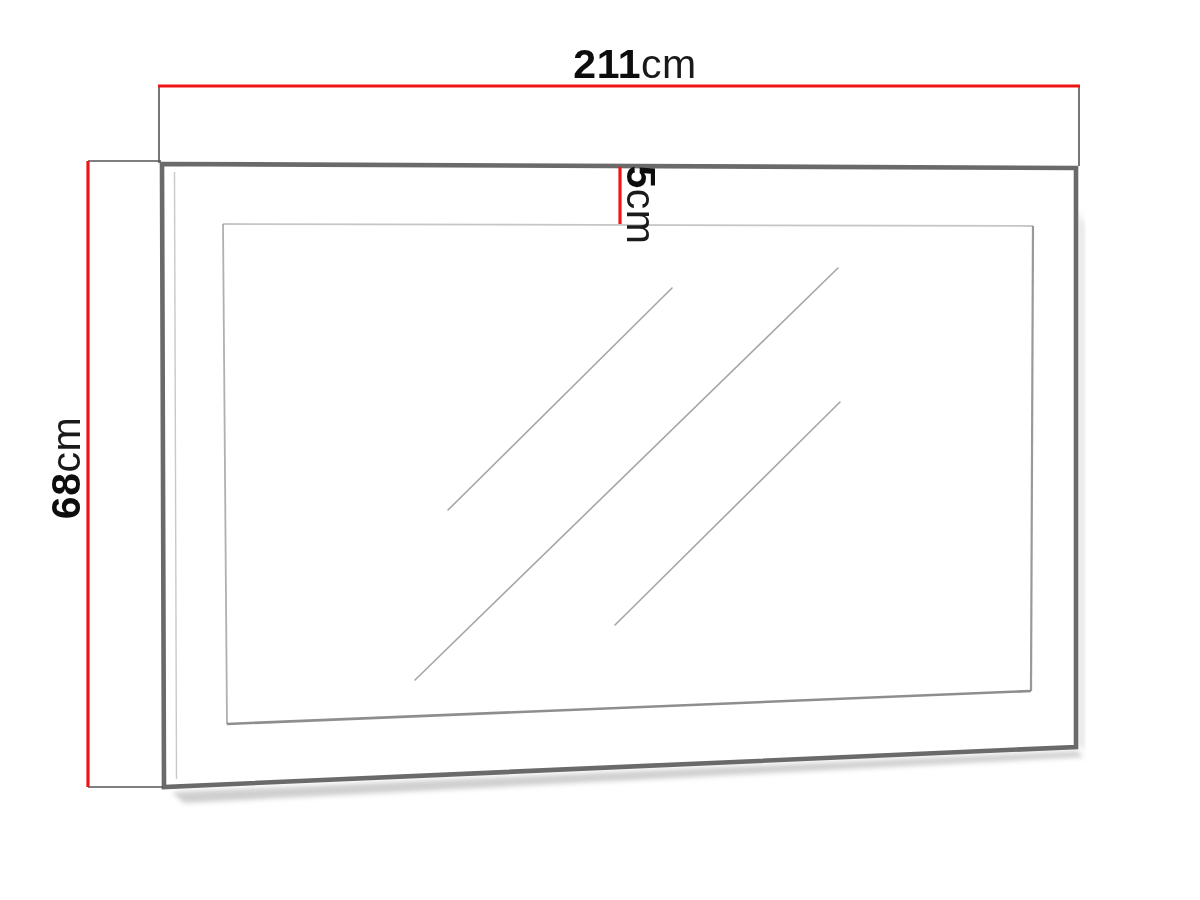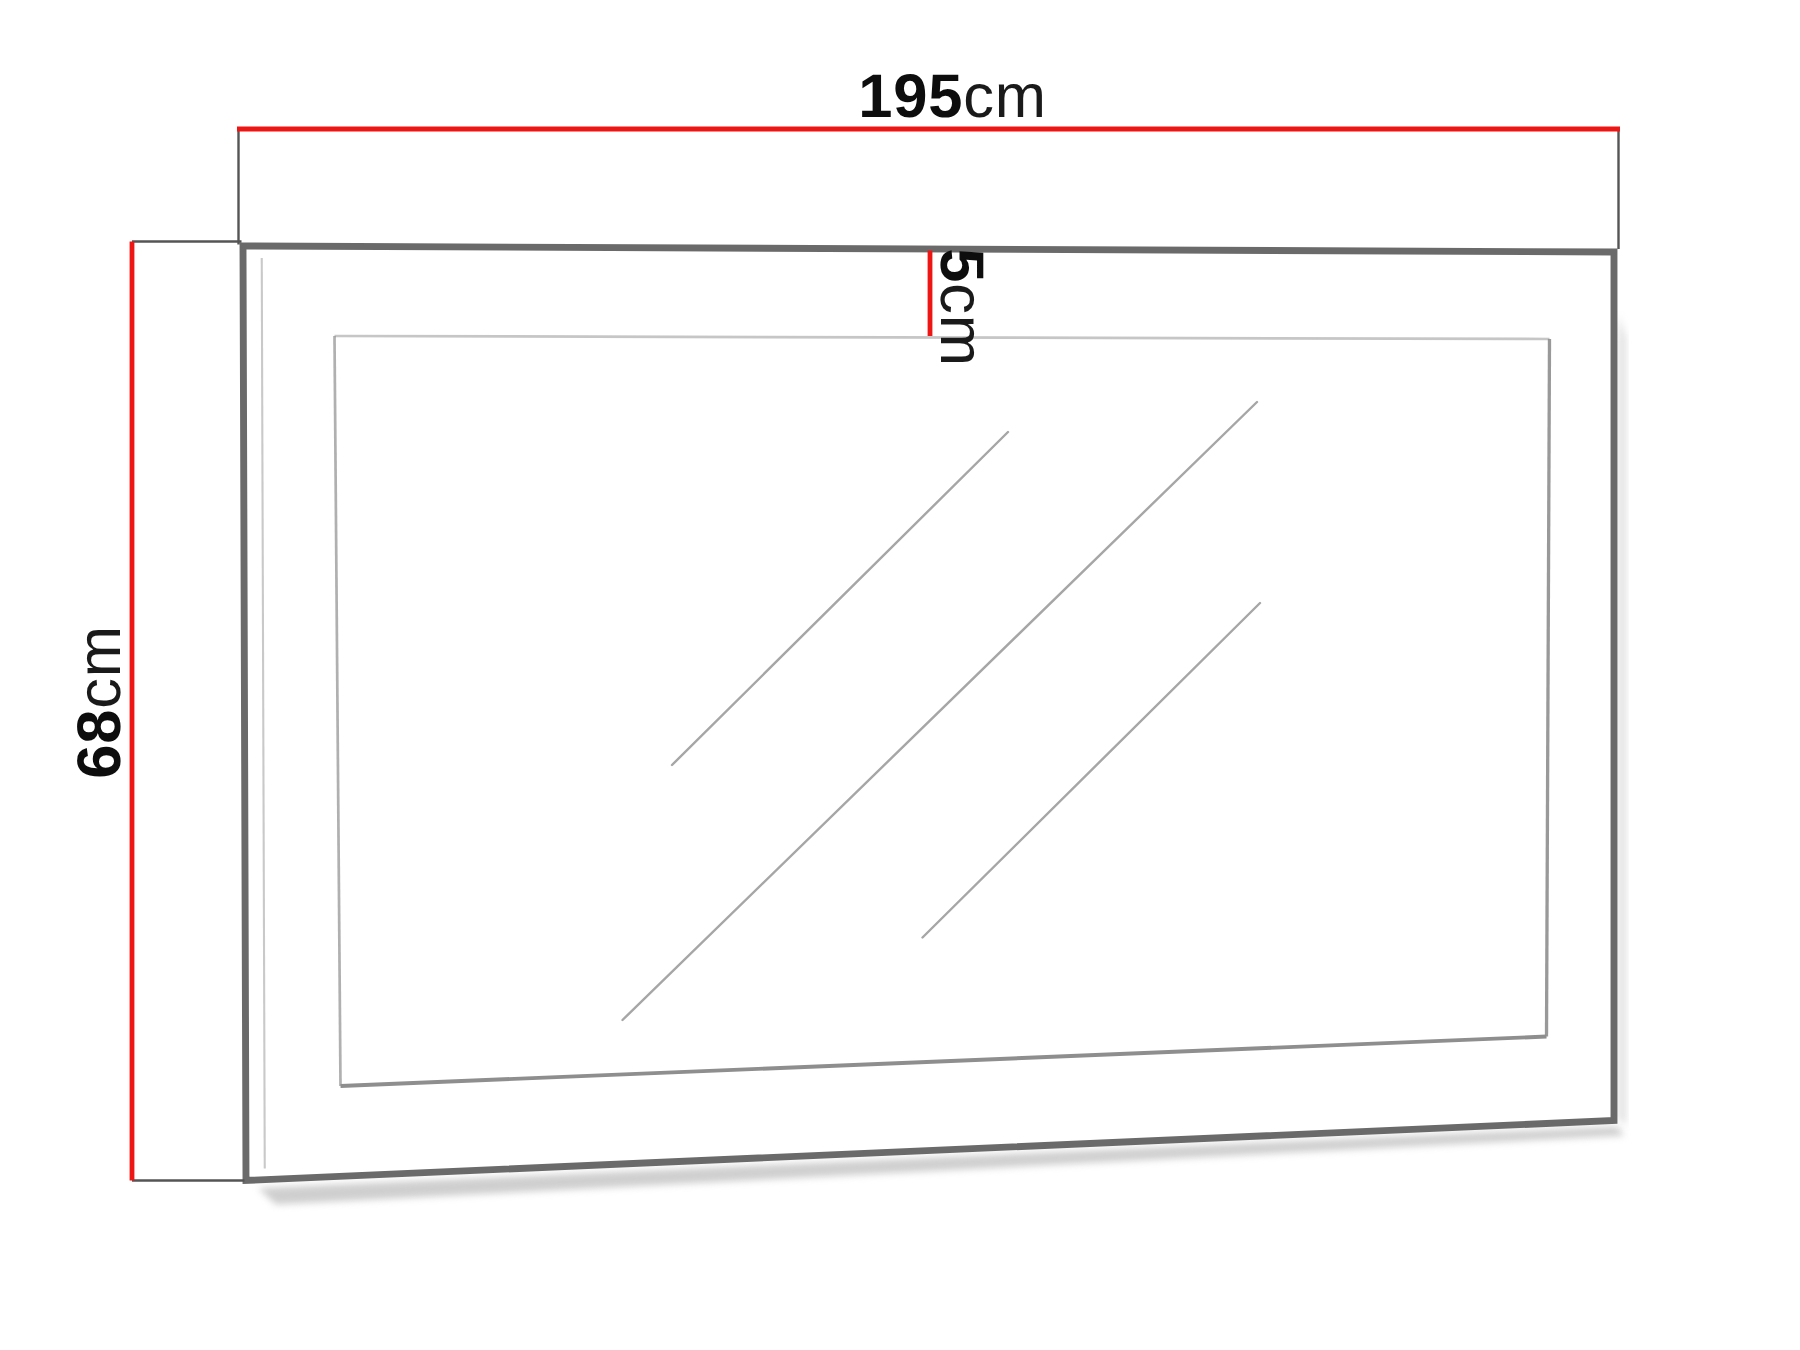--- a/index.html
+++ b/index.html
@@ -91,21 +91,21 @@
     <line x1="1079" y1="87" x2="1079" y2="166" stroke-width="1.6" stroke="#555555"></line>
     <line x1="88" y1="161" x2="161" y2="161" stroke-width="1.6" stroke="#555555"></line>
     <line x1="88" y1="787" x2="163" y2="787" stroke-width="1.6" stroke="#555555"></line>
 
     <line x1="158" y1="86" x2="1080" y2="86" stroke-width="3.2" stroke="#ee1515"></line>
     <line x1="88" y1="161" x2="88" y2="787" stroke-width="3.2" stroke="#ee1515"></line>
     <line x1="620" y1="167" x2="620" y2="224" stroke-width="3.2" stroke="#ee1515"></line>
   </svg>
 
   <div class="dim-label label-width">
-    <span class="num">195</span>
+    <span class="num">211</span>
       <span class="unit">cm</span>
   </div>
 
   <div class="dim-label label-height">
     <span class="num">68</span>
       <span class="unit">cm</span>
   </div>
 
   <div class="dim-label label-depth">
     <span class="num">5</span>

